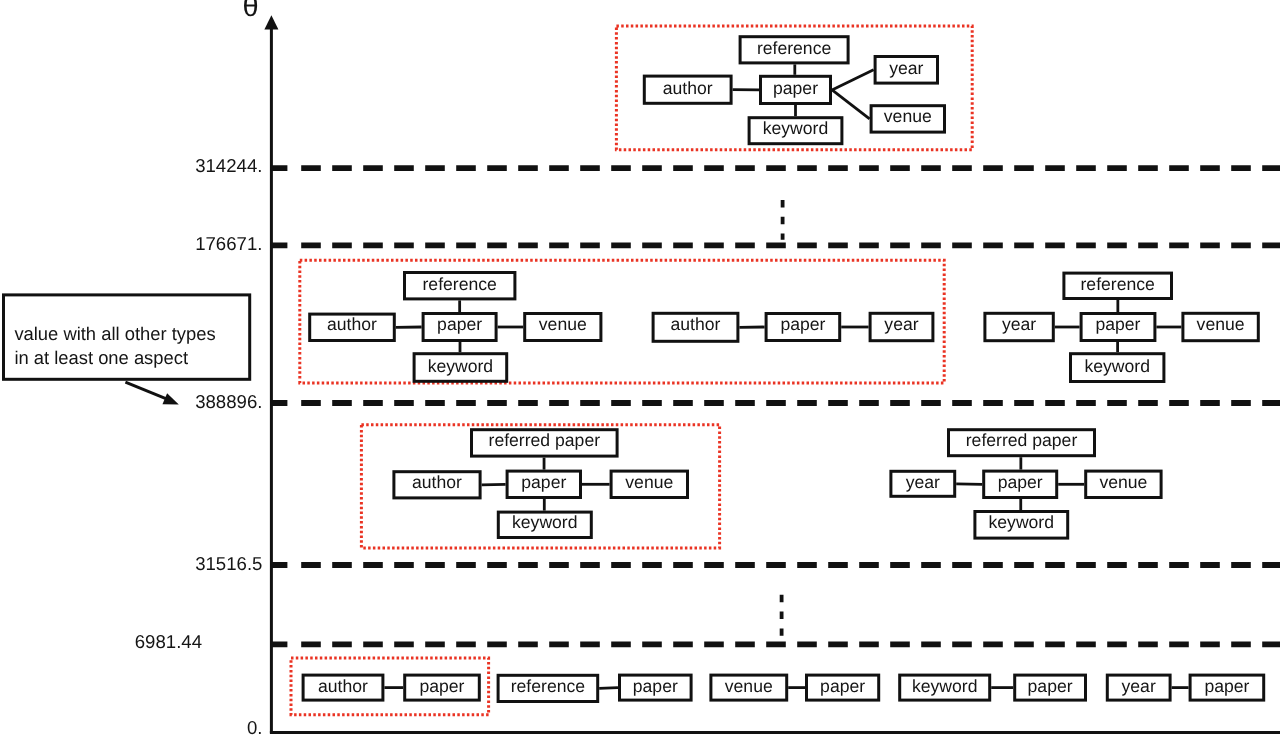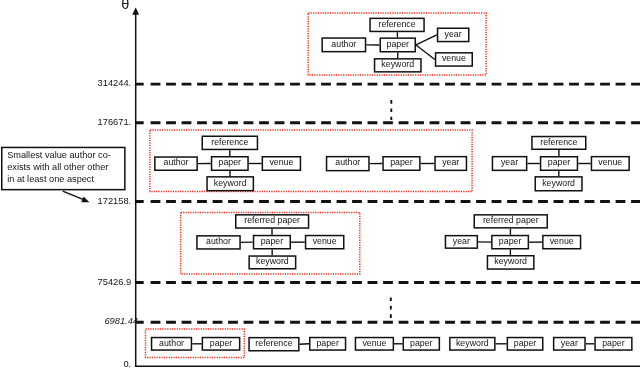--- a/index.html
+++ b/index.html
@@ -109,23 +109,23 @@
       <rect x="507.35" y="337.55" width="35.4" height="12.5" fill="#fff" stroke="#111111" stroke-width="1.5"></rect>
       <rect x="553.65" y="337.55" width="31.4" height="12.5" fill="#fff" stroke="#111111" stroke-width="1.5"></rect>
       <rect x="595.05" y="337.55" width="36.8" height="12.5" fill="#fff" stroke="#111111" stroke-width="1.5"></rect>
       <rect x="1.75" y="147.45" width="123.1" height="42.2" fill="#fff" stroke="#111111" stroke-width="1.5"></rect>
       <line x1="62.7" y1="191.1" x2="86" y2="200.60000000000002" stroke="#111" stroke-width="1.45"></line>
       <polygon points="89.4,202.3 83.55208898045652,196.59369325154162 81.23116043974471,202.1266211119885" fill="#111"></polygon>
     </svg>
   <div id="boxlayer">
       <div class="tick-label" style="right: 508.8px; top: 79.2px;">314244.</div>
       <div class="tick-label" style="right: 508.8px; top: 117.8px;">176671.</div>
-      <div class="tick-label" style="right: 508.8px; top: 196.6px;">172158.</div>
-      <div class="tick-label" style="right: 508.8px; top: 277.6px;">75426.9</div>
-      <div class="tick-label" style="right: 502px; top: 317.3px; font-style: italic;">6981.44</div>
+      <div class="tick-label" style="right: 508.8px; top: 196.6px;">388896.</div>
+      <div class="tick-label" style="right: 508.8px; top: 277.6px;">31516.5</div>
+      <div class="tick-label" style="right: 539px; top: 317.3px;">6981.44</div>
       <div class="tick-label" style="right: 508.8px; top: 360.1px;">0.</div>
       <div class="node-box" style="left: 369.3px; top: 17.6px; width: 55.5px; height: 14.6px;">reference</div>
       <div class="node-box" style="left: 379.5px; top: 37.4px; width: 36.5px; height: 15.1px;">paper</div>
       <div class="node-box" style="left: 321.4px; top: 37.3px; width: 44.9px; height: 15.1px;">author</div>
       <div class="node-box" style="left: 436.8px; top: 27.5px; width: 32.7px; height: 14.8px;">year</div>
       <div class="node-box" style="left: 434.8px; top: 52.1px; width: 38.2px; height: 14.7px;">venue</div>
       <div class="node-box" style="left: 373.8px; top: 58.1px; width: 47.9px; height: 14.5px;">keyword</div>
       <div class="node-box" style="left: 201.5px; top: 135.5px; width: 56.7px; height: 14.7px;">reference</div>
       <div class="node-box" style="left: 154.1px; top: 156.3px; width: 43.8px; height: 14.7px;">author</div>
       <div class="node-box" style="left: 210.8px; top: 156px; width: 38px; height: 15px;">paper</div>
@@ -155,17 +155,16 @@
       <div class="node-box" style="left: 309px; top: 336.8px; width: 37.3px; height: 14px;">paper</div>
       <div class="node-box" style="left: 354.7px; top: 336.8px; width: 39.4px; height: 14px;">venue</div>
       <div class="node-box" style="left: 402.5px; top: 336.8px; width: 37.6px; height: 14px;">paper</div>
       <div class="node-box" style="left: 449.1px; top: 336.8px; width: 46.5px; height: 14px;">keyword</div>
       <div class="node-box" style="left: 506.6px; top: 336.8px; width: 36.9px; height: 14px;">paper</div>
       <div class="node-box" style="left: 552.9px; top: 336.8px; width: 32.9px; height: 14px;">year</div>
       <div class="node-box" style="left: 594.3px; top: 336.8px; width: 38.3px; height: 14px;">paper</div>
     </div>
   <div class="axis-label" id="axislabel" style="left: 121.3px; top: -3px;">θ</div>
   <div id="callout" style="left: 1px; top: 146.7px; width: 124.6px; height: 43.7px;">
-    <span class="ln" style="top: 4.3px; left: 6.2px; font-size: 9.2px;">Smallest value author co-</span>
-    <span class="ln" style="top: 16.2px; left: 6.2px; font-size: 9.2px;">exists with all other other</span>
+    <span class="ln" style="top: 16.2px; left: 6.2px; font-size: 9.2px;">value with all other types</span>
     <span class="ln" style="top: 28.2px; left: 6.2px; font-size: 9.2px; text-align: right;">in at least one aspect</span>
   </div>
 </div>
 
 </body></html>

